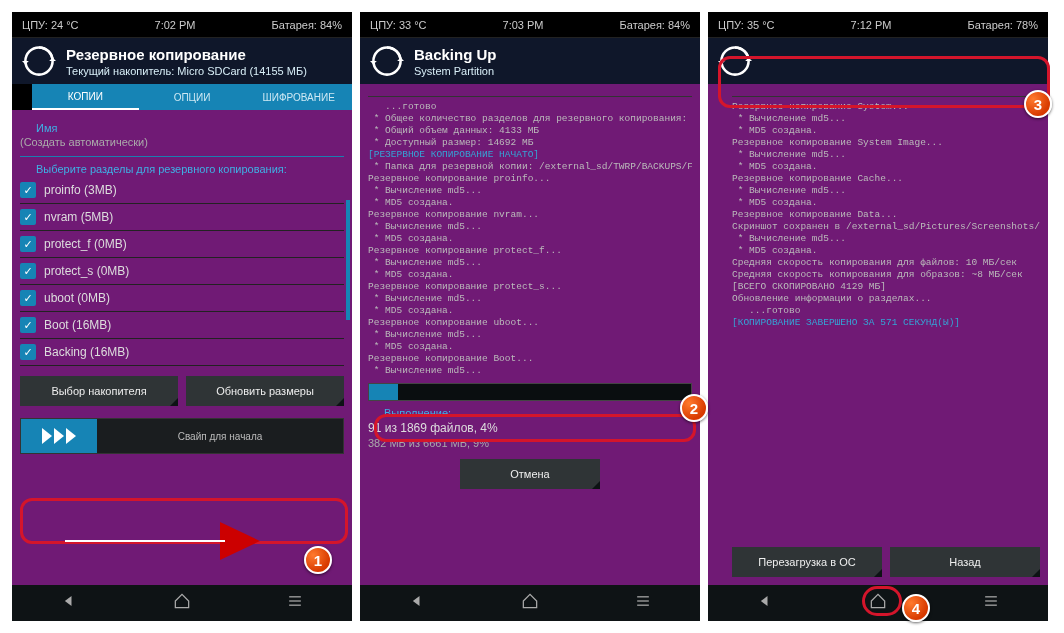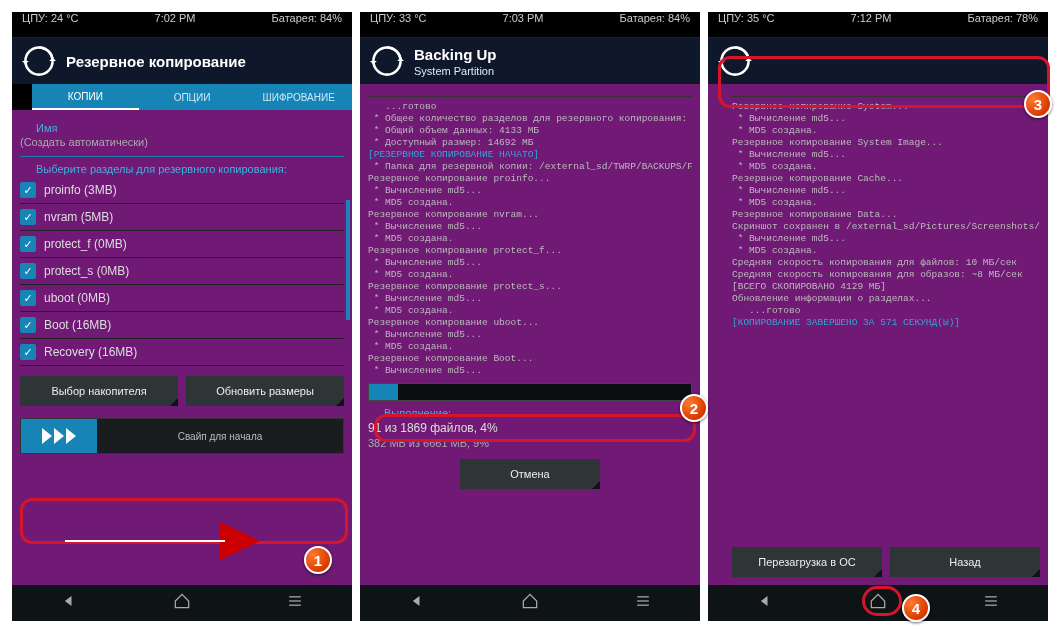--- a/index.html
+++ b/index.html
@@ -1,19 +1,19 @@
 <!DOCTYPE html>
 <html><head>
 <meta charset="utf-8">
 <style>
   * { box-sizing: border-box; margin: 0; padding: 0; }
   body { background: #fff; font-family: Arial, sans-serif; width: 1064px; height: 633px; overflow: hidden; }
   .stage { position: relative; width: 1064px; height: 633px; display: flex; gap: 8px; padding: 12px; }
   .phone { width: 340px; height: 609px; background: #000; position: relative; display: flex; flex-direction: column; }
-  .status-bar { height: 26px; background: #000; color: #ccc; font-size: 11px; display: flex; justify-content: space-between; padding: 0 10px; border-bottom: 1px solid #222; }
+  .status-bar { height: 26px; background: #000; color: #ccc; font-size: 11px; display: flex; align-items: center; justify-content: space-between; padding: 0 10px; border-bottom: 1px solid #222; }
   .status-bar span { white-space: nowrap; }
   .twrp-header { background: #0f172a; display: flex; align-items: center; padding: 6px 10px; gap: 10px; }
   .twrp-logo { width: 34px; height: 34px; flex-shrink: 0; }
   .twrp-logo svg { width: 100%; height: 100%; }
   .twrp-header-text .title { color: #fff; font-size: 15px; font-weight: bold; }
   .twrp-header-text .subtitle { color: #d8eef7; font-size: 11px; margin-top: 2px; }
   .tabs { display: flex; background: #1684b5; height: 26px; margin-left: 20px; }
   .tab { flex: 1; text-align: center; color: #cfe9f4; font-size: 10px; display: flex; align-items: center; justify-content: center; cursor: pointer; }
   .tab.active { color: #fff; border-bottom: 2px solid #fff; }
   .body-area { flex: 1; background: #701a75; color: #bbb; font-size: 11px; padding: 8px; overflow: hidden; position: relative; }
@@ -64,20 +64,21 @@
       <div class="twrp-logo">
         <svg viewBox="0 0 40 40">
             <circle cx="20" cy="20" r="16" fill="none" stroke="#fff" stroke-width="3"></circle>
             <path d="M20 4 A16 16 0 0 1 36 20" stroke="#fff" stroke-width="3" fill="none"></path>
             <polygon points="36,16 40,20 32,20" fill="#fff"></polygon>
             <polygon points="4,24 0,20 8,20" fill="#fff"></polygon>
           </svg>
       </div>
       <div class="twrp-header-text">
         <div class="title">Резервное копирование</div>
+        <div class="subtitle">Текущий накопитель: Micro SDCard (14155 МБ)</div>
       </div>
     </div>
     <div class="tabs" id="tabs1">
         <div class="tab active">КОПИИ</div>
         <div class="tab">ОПЦИИ</div>
         <div class="tab">ШИФРОВАНИЕ</div>
       </div>
     <div class="body-area">
       <div class="section-label">Имя</div>
       <div class="input-placeholder">(Создать автоматически)</div>
@@ -103,21 +104,21 @@
           <div class="part-item">
             <div class="checkbox">✓</div>
             <div class="part-label">uboot (0MB)</div>
           </div>
           <div class="part-item">
             <div class="checkbox">✓</div>
             <div class="part-label">Boot (16MB)</div>
           </div>
           <div class="part-item">
             <div class="checkbox">✓</div>
-            <div class="part-label">Recovery (16MB)</div>
+            <div class="part-label">Backing (16MB)</div>
           </div>
         </div>
       <div class="scroll-indicator"></div>
       <div class="btn-row">
         <div class="btn">Выбор накопителя</div>
         <div class="btn">Обновить размеры</div>
       </div>
       <div class="swipe-area">
         <div class="swipe-handle">
           <div class="tri"></div>

